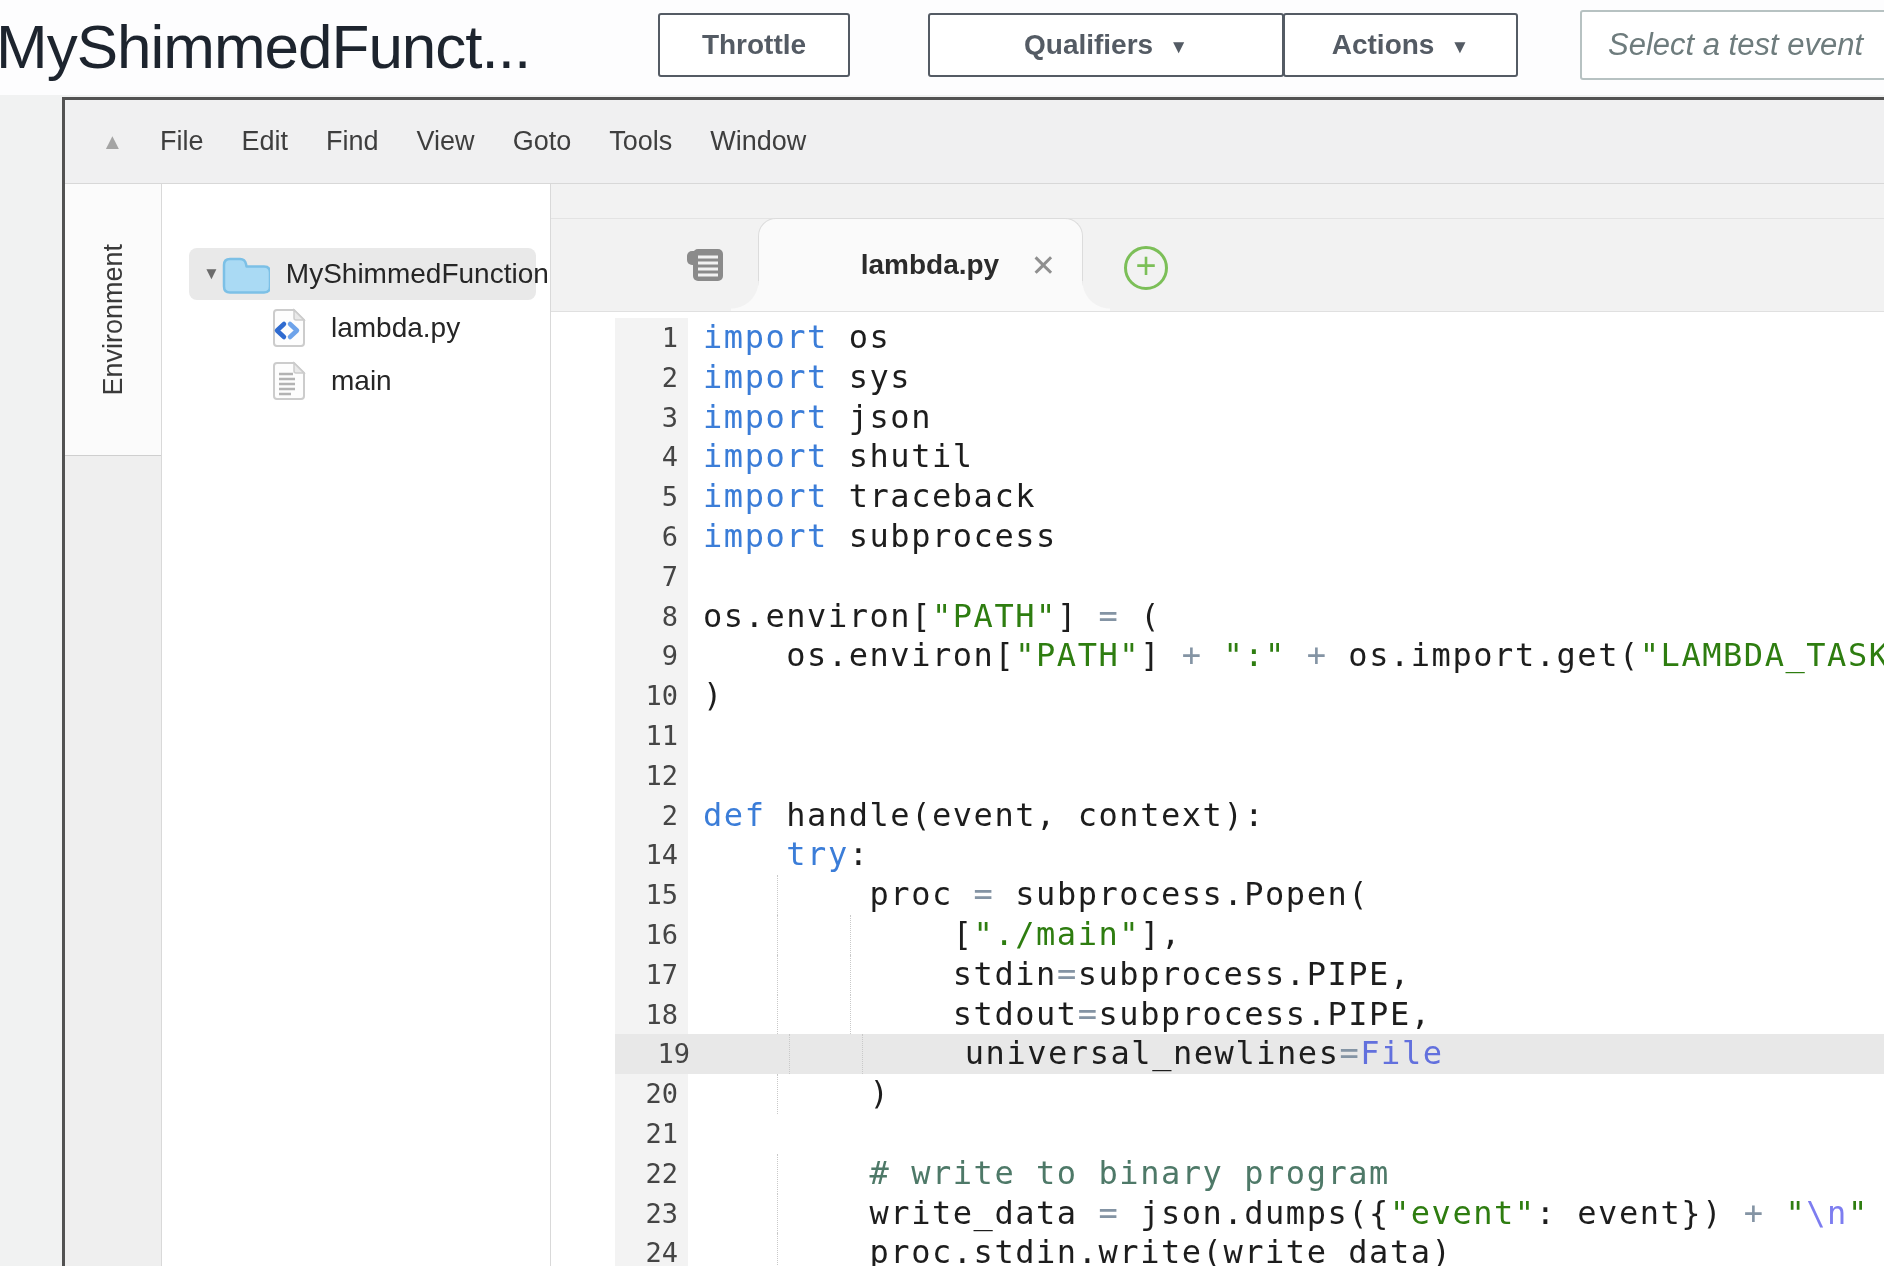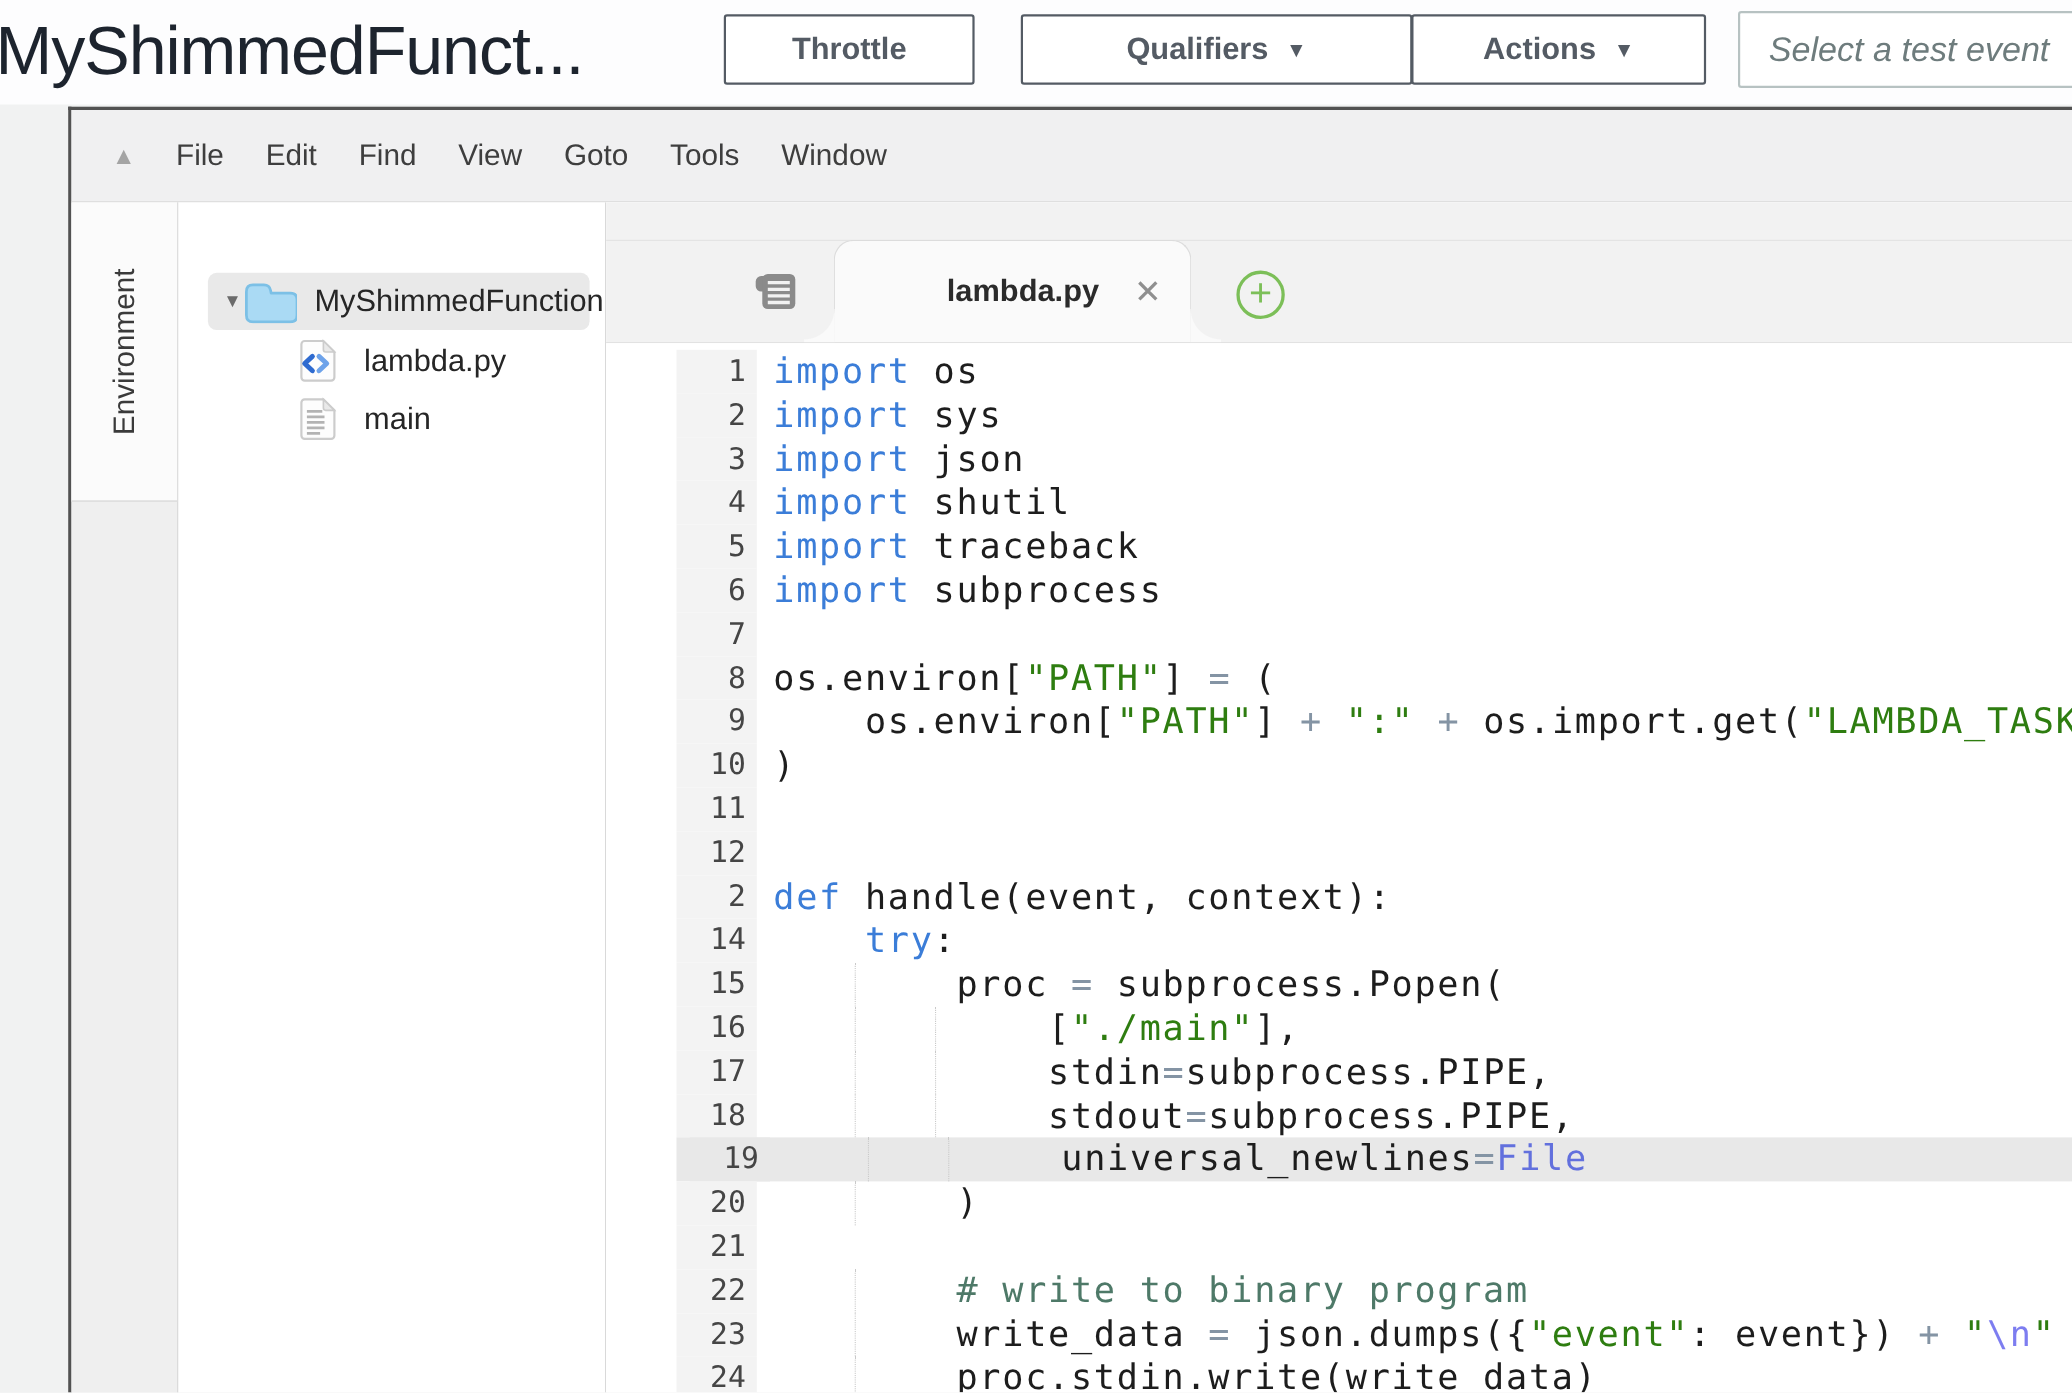--- a/index.html
+++ b/index.html
@@ -7,23 +7,23 @@
               font-family:"Liberation Sans", sans-serif; }
   body { position:relative; }
 
   
   .topbar { position:absolute; left:0; top:0; width:100%; height:95px; background:#fdfdfe; }
   .fn-title { position:absolute; left:-4px; top:50%; transform:translateY(-52%);
               font-size:62px; font-weight:500; letter-spacing:-1px; color:#1d242e; white-space:nowrap; }
   .btn { position:absolute; top:13px; height:64px; background:#fff; border:2px solid #545b64;
          border-radius:3px; color:#545b64; font-weight:bold; font-size:28px;
          display:flex; align-items:center; justify-content:center; gap:16px; cursor:pointer; }
-  .btn-throttle  { left:658px;  width:228px; }
+  .btn-throttle  { left:658px;  width:192px; }
   .btn-qualifiers{ left:928px;  width:356px; }
-  .btn-actions   { left:1283px; width:268px; }
+  .btn-actions   { left:1283px; width:235px; }
   .caret { font-size:19px; margin-top:3px; }
   .test-select { position:absolute; left:1580px; top:10px; width:336px; height:70px;
                  background:#fff; border:2px solid #b7c2c2; border-radius:3px;
                  display:flex; align-items:center; padding-left:26px;
                  font-size:31px; font-style:italic; color:#6e7c7d; }
 
   
   .ide-window { position:absolute; left:62px; top:97px; right:0; bottom:0; background:#fff;
                 border-top:3px solid #525252; border-left:3px solid #525252; }
   .menubar { height:84px; background:#f0f0f1; border-bottom:1px solid #d8d8d8;

